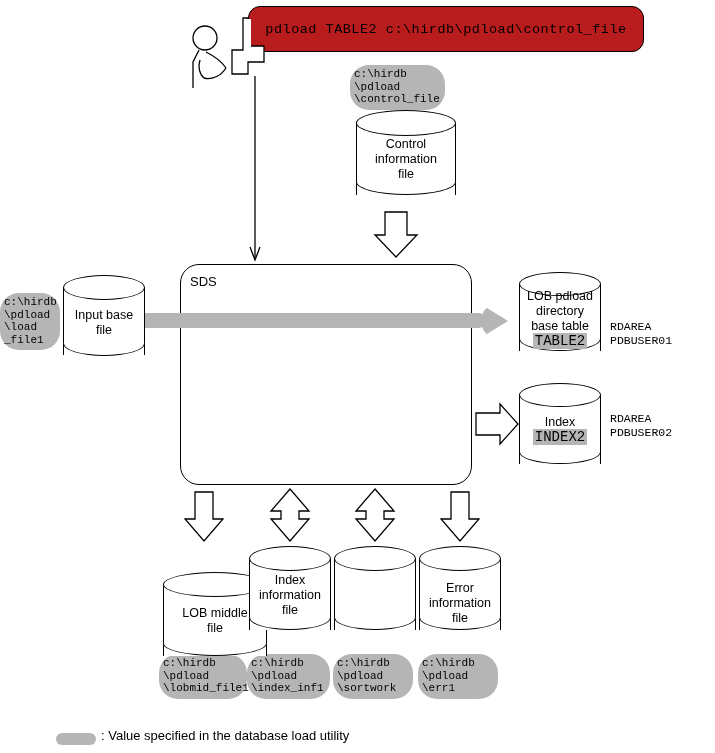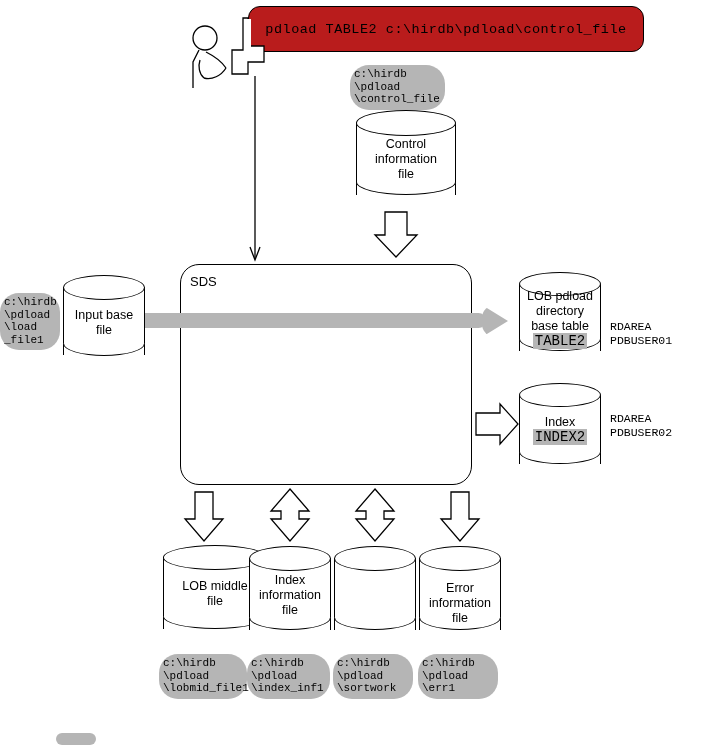--- a/index.html
+++ b/index.html
@@ -227,21 +227,21 @@
     <div class="bottom" style="top:57px; height:24px;"></div>
     <div class="top" style="height:24px;"></div>
     <div class="label" style="top:32px;">
       <div>Index</div>
       <div><span class="hl">INDEX2</span></div>
     </div>
   </div>
   <div class="abs rdarea" style="left:610px; top:412px;">RDAREA
 PDBUSER02</div>
 
-  <div class="abs cyl" style="left:163px; top:545px; width:104px; height:98px;">
+  <div class="abs cyl" style="left:163px; top:572px; width:104px; height:98px;">
     <div class="body" style="top:12px; height:72px;"></div>
     <div class="bottom" style="top:59px; height:25px;"></div>
     <div class="top" style="height:25px;"></div>
     <div class="label" style="top:34px;">
       <div>LOB middle</div>
       <div>file</div>
     </div>
   </div>
 
   <div class="abs cyl" style="left:249px; top:546px; width:82px; height:98px;">
@@ -313,14 +313,15 @@
     <g fill="#fff" stroke="#000" stroke-width="1.3">
       <path d="M375 489 L394 511 L384 511 L384 519 L394 519 L375 541 L356 519 L366 519 L366 511 L356 511 Z"></path>
     </g>
 
     <g fill="#fff" stroke="#000" stroke-width="1.3">
       <path d="M451 492 L469 492 L469 519 L479 519 L460 541 L441 519 L451 519 L451 492 Z"></path>
     </g>
   </svg>
 
   <div class="abs legend-swatch"></div>
+  <div class="abs legend-text">: Value specified in the database load utility</div>
 
 </div>
 
 </body></html>

